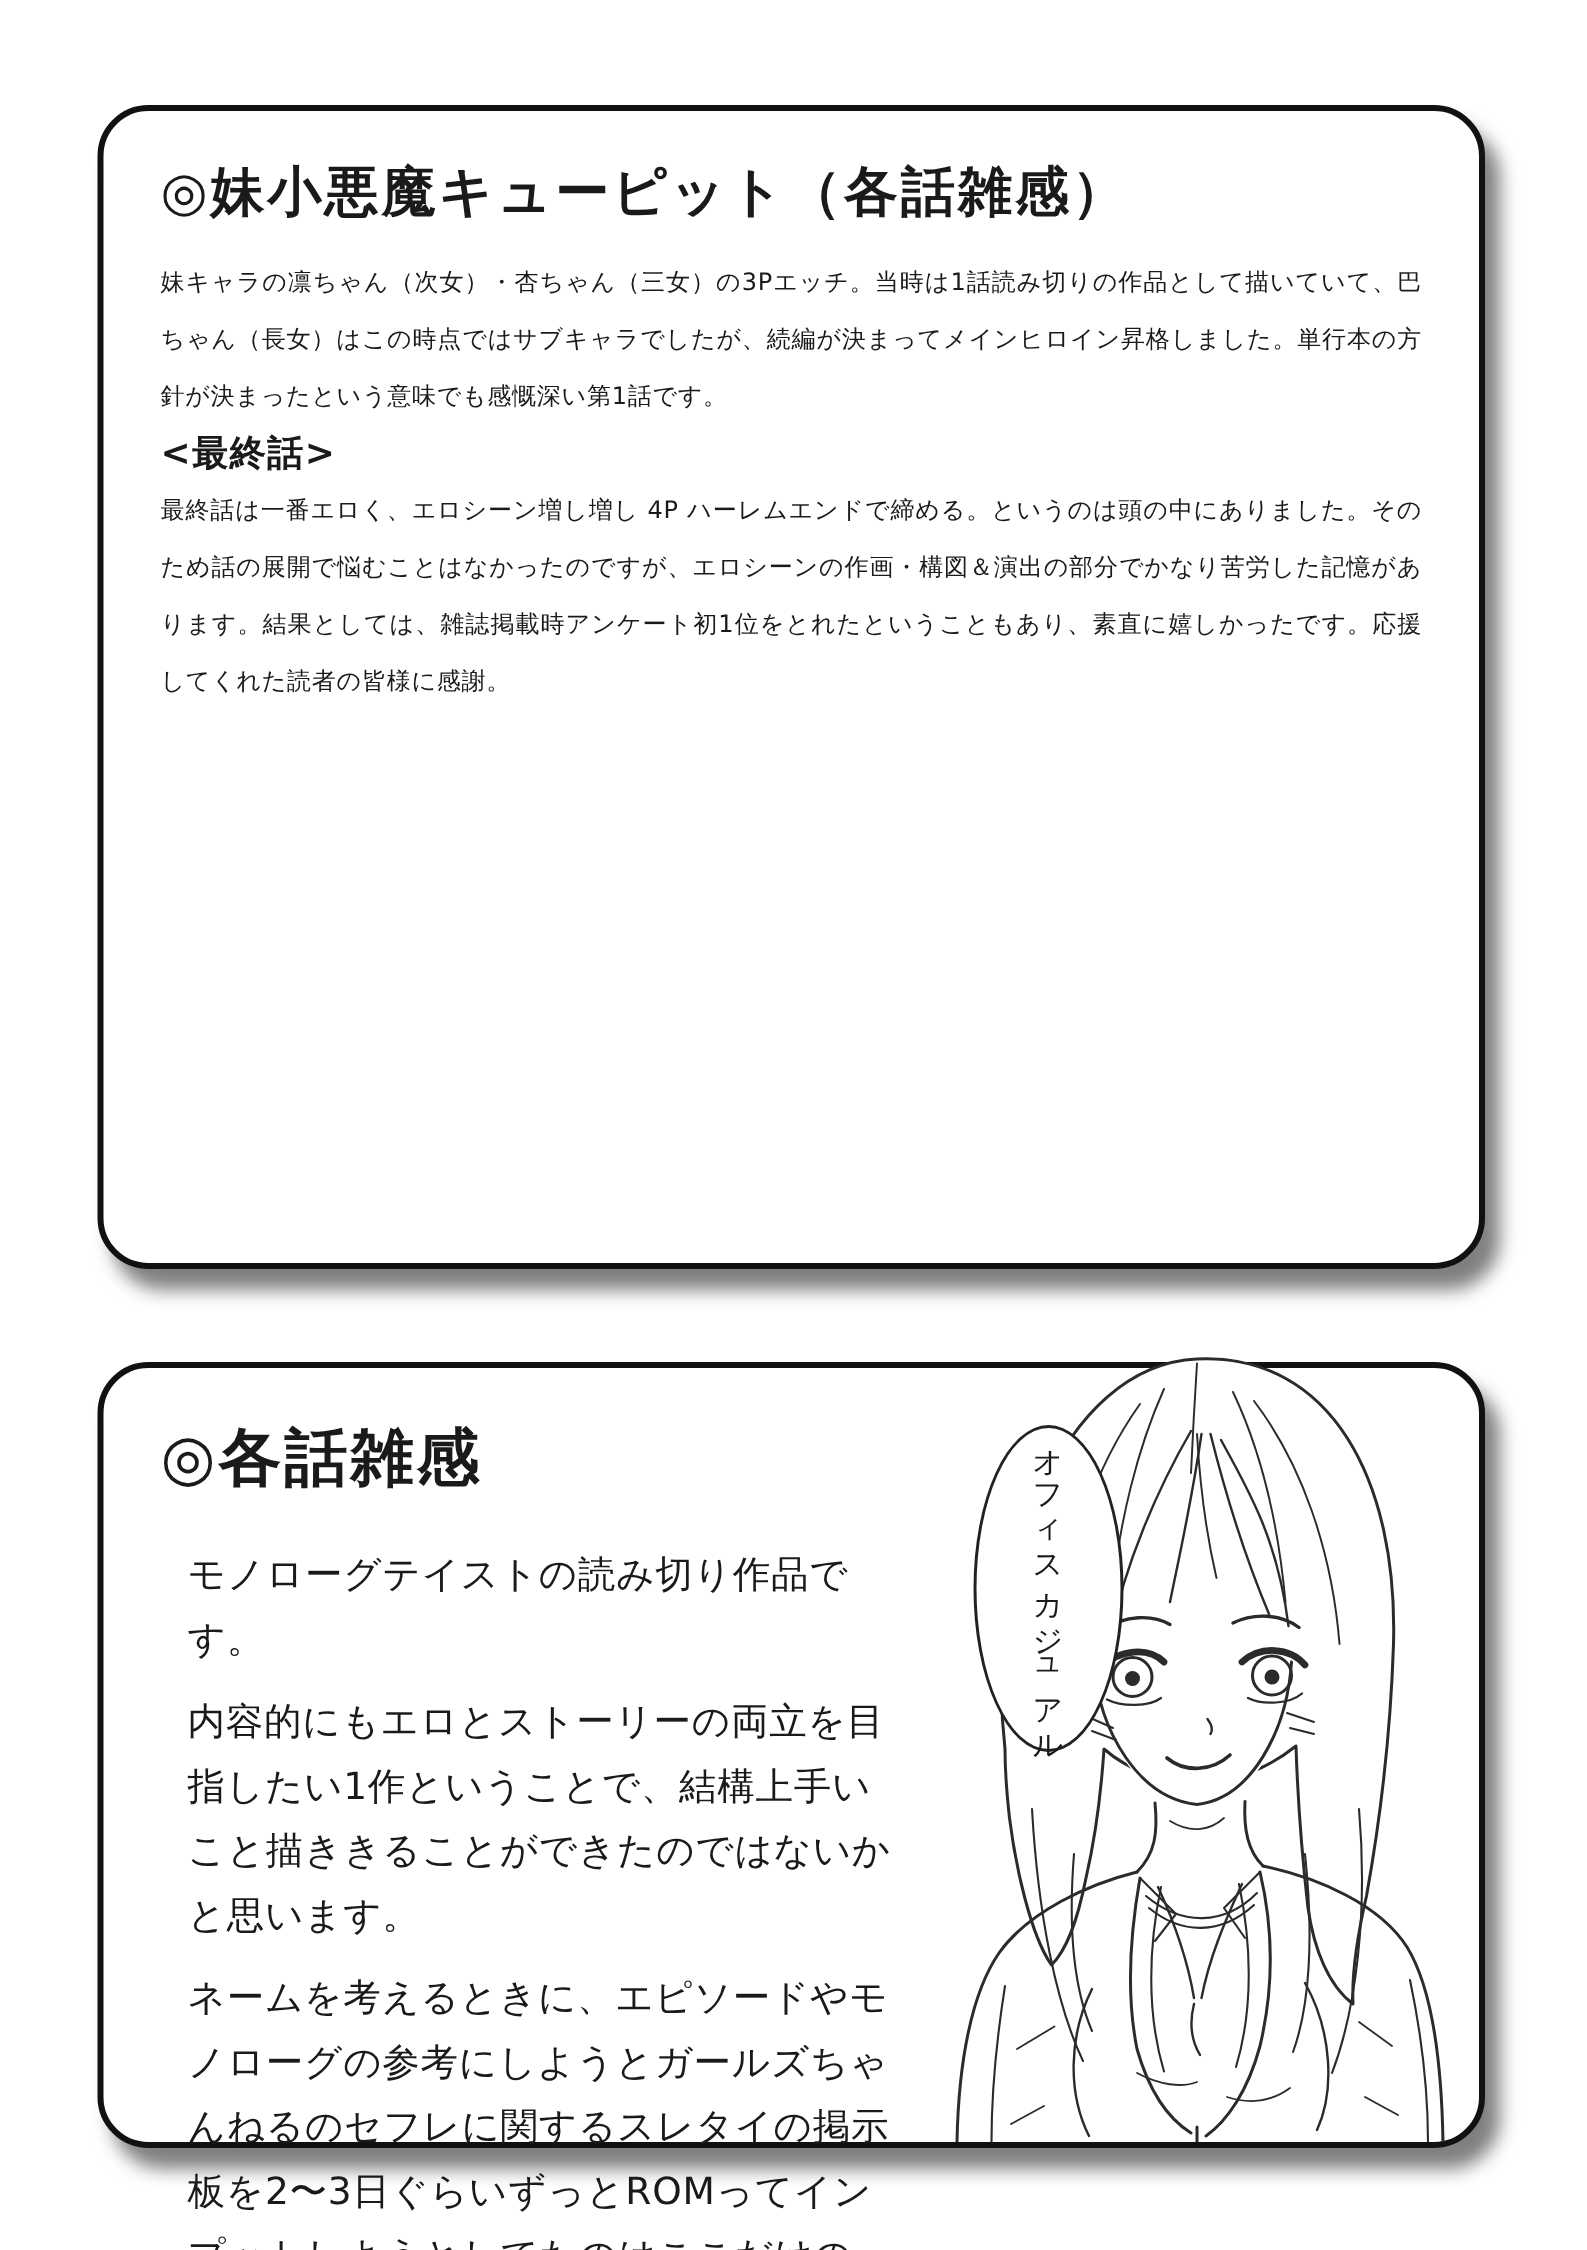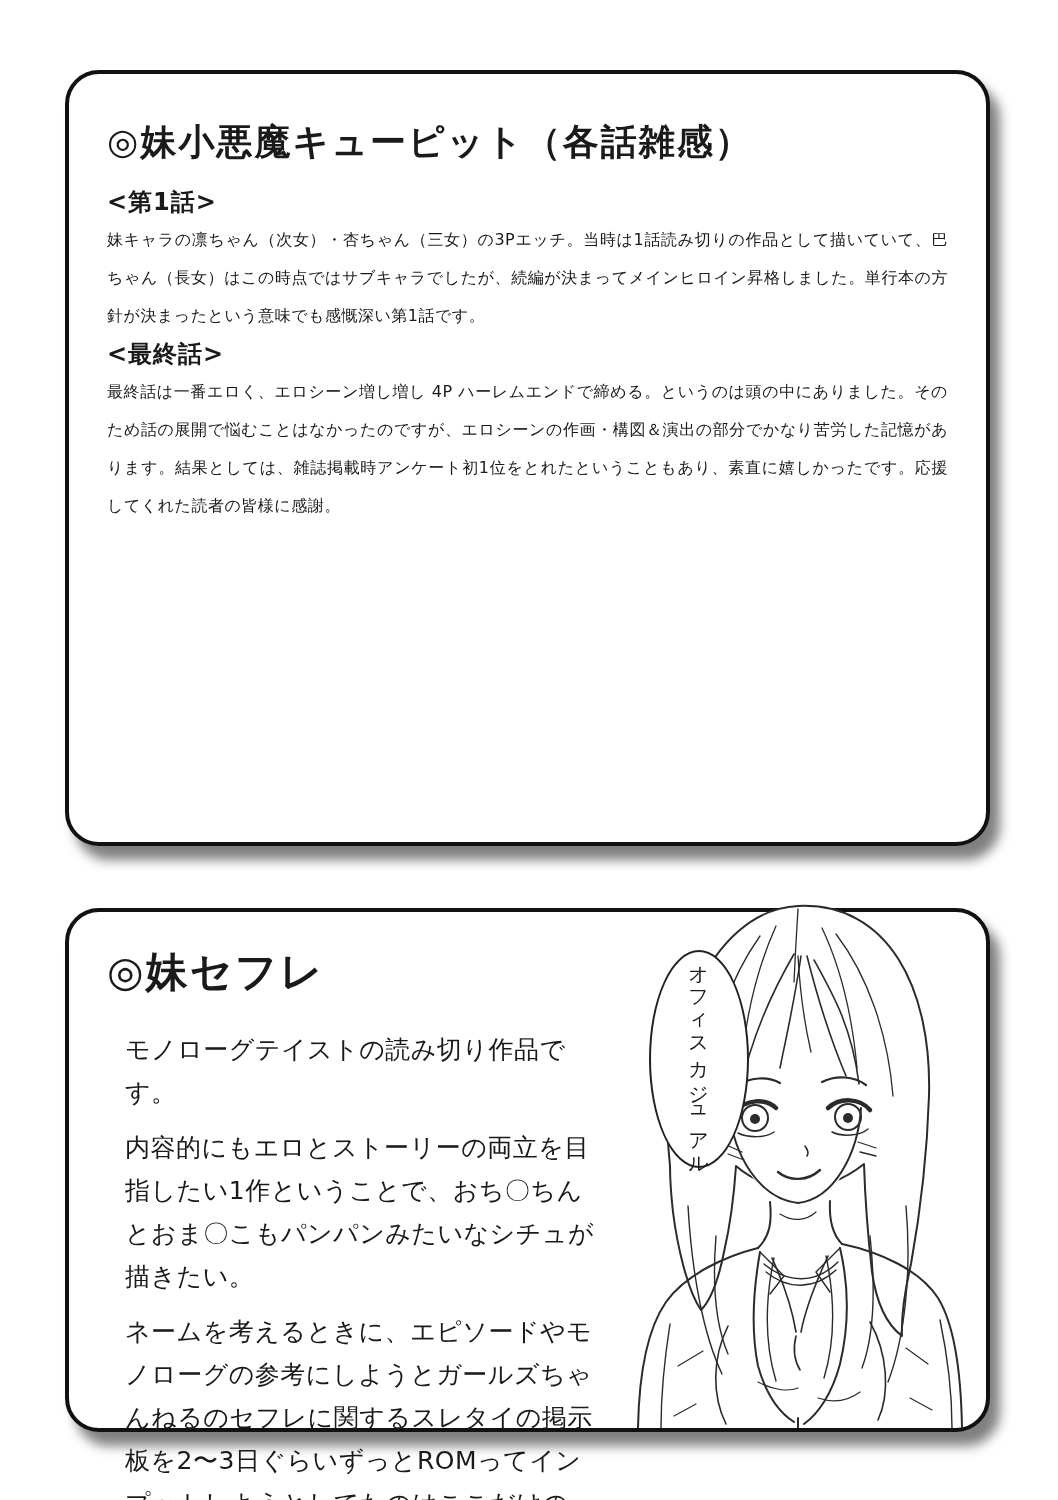--- a/index.html
+++ b/index.html
@@ -22,21 +22,21 @@
     width: 925px;
     background: #ffffff;
     border: 4px solid #111;
     border-radius: 34px;
     box-shadow: 10px 14px 12px rgba(0,0,0,0.50);
     box-sizing: border-box;
   }
   .panel-1 {
     top: 70px;
     height: 776px;
-    padding: 40px 38px;
+    padding: 26px 38px;
   }
   .panel-2 {
     top: 908px;
     height: 524px;
     padding: 26px 38px;
   }
   .panel-title {
     font-size: 36px;
     font-weight: bold;
     letter-spacing: 2px;
@@ -107,42 +107,41 @@
 </style>
 </head>
 <body>
 
 <div class="page">
 
   <div class="panel panel-1">
     <div class="panel-title">◎妹小悪魔キューピット（各話雑感）</div>
 
     <div>
-      <div class="section-heading">&lt;第1話&gt;</div>
       <p class="section-body">妹キャラの凛ちゃん（次女）・杏ちゃん（三女）の3Pエッチ。当時は1話読み切りの作品として描いていて、巴ちゃん（長女）はこの時点ではサブキャラでしたが、続編が決まってメインヒロイン昇格しました。単行本の方針が決まったという意味でも感慨深い第1話です。</p>
     </div>
 
     <div>
     </div>
 
     <div>
     </div>
 
     <div>
       <div class="section-heading">&lt;最終話&gt;</div>
       <p class="section-body">最終話は一番エロく、エロシーン増し増し 4P ハーレムエンドで締める。というのは頭の中にありました。そのため話の展開で悩むことはなかったのですが、エロシーンの作画・構図＆演出の部分でかなり苦労した記憶があります。結果としては、雑誌掲載時アンケート初1位をとれたということもあり、素直に嬉しかったです。応援してくれた読者の皆様に感謝。</p>
     </div>
   </div>
 
   <div class="panel panel-2">
-    <div class="panel-title">◎妹セフレ</div>
+    <div class="panel-title">◎各話雑感</div>
 
     <div class="panel2-text">
       <p>モノローグテイストの読み切り作品です。</p>
-      <p>内容的にもエロとストーリーの両立を目指したい1作ということで、おち〇ちんとおま〇こもパンパンみたいなシチュが描きたい。</p>
+      <p>内容的にもエロとストーリーの両立を目指したい1作ということで、結構上手いこと描ききることができたのではないかと思います。</p>
       <p>ネームを考えるときに、エピソードやモノローグの参考にしようとガールズちゃんねるのセフレに関するスレタイの掲示板を2〜3日ぐらいずっとROMってインプットしようとしてたのはここだけの話。</p>
     </div>
 
     <div class="speech-bubble">
       <span>オフィスカジュアル</span>
     </div>
 
     <div class="illustration">
       <svg width="370" height="532" viewBox="0 0 370 532" fill="none" stroke="#2b2b2b" stroke-width="2" stroke-linecap="round" stroke-linejoin="round">
 

